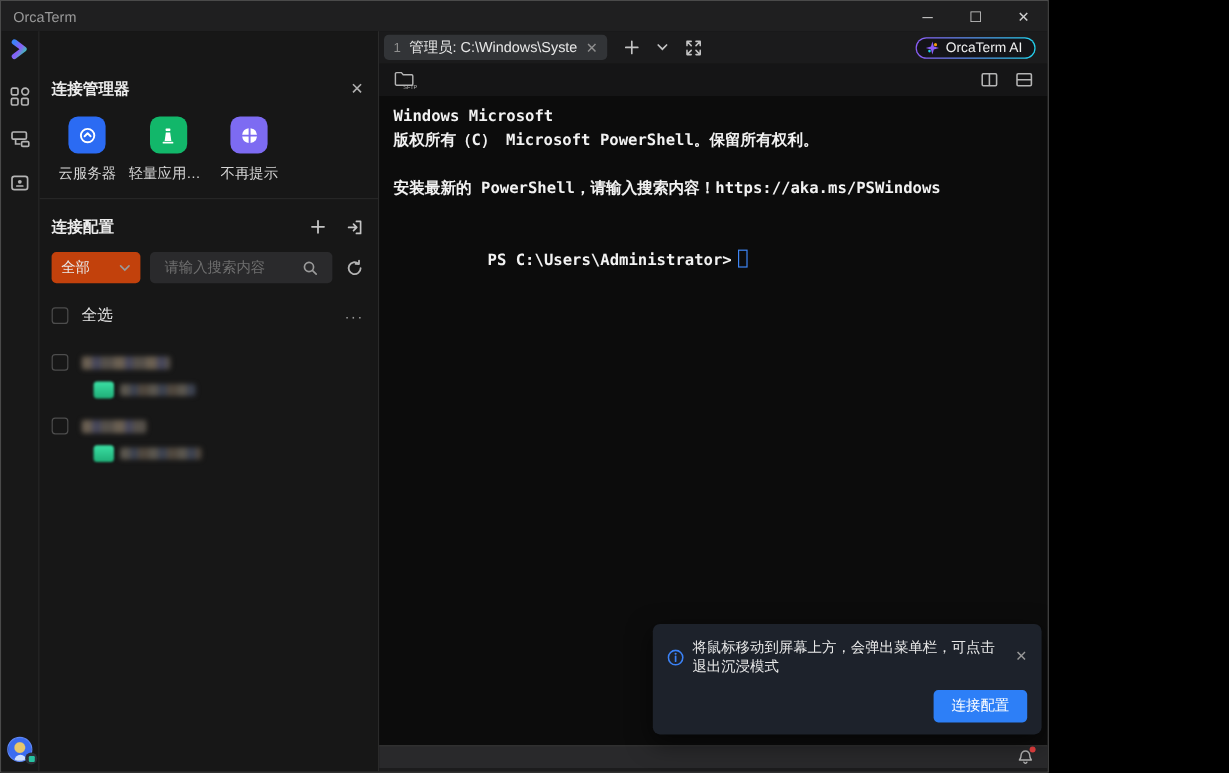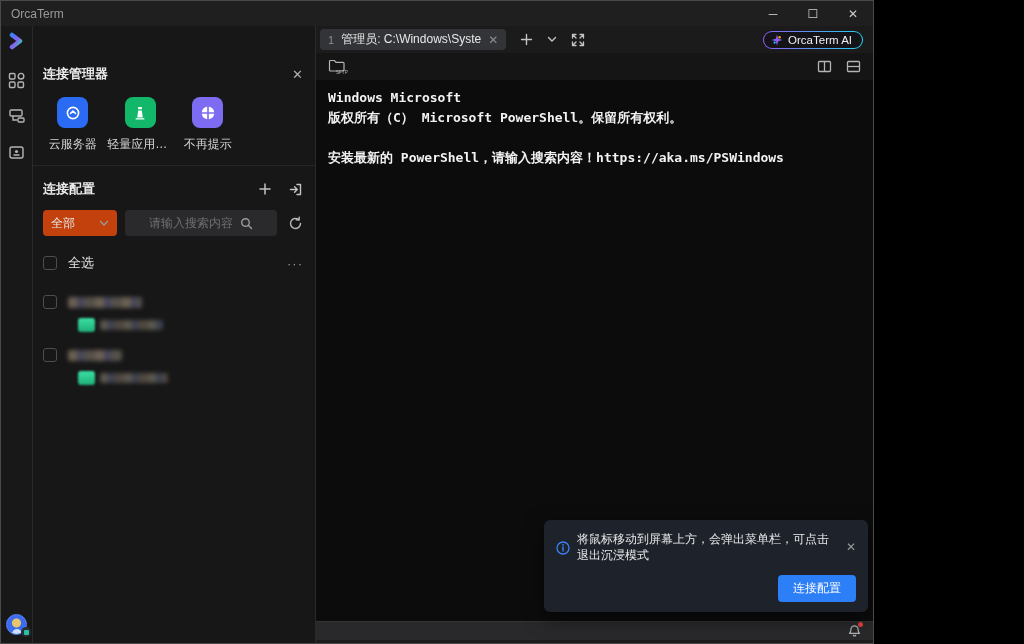--- a/index.html
+++ b/index.html
@@ -42,21 +42,21 @@
   .ic-inst   { background:#efbe3c; }
 
   .config-head { display:flex; align-items:center; padding:14px 12px 0 10px; }
   .config-title { font-size:13px; color:#ececec; font-weight:bold; flex:1; }
   .config-actions { display:flex; gap:16px; align-items:center; }
   .mini-btn { cursor:pointer; display:flex; align-items:center; justify-content:center; }
 
   .filter-row { display:flex; align-items:center; gap:8px; margin:12px 10px 0; }
   .dropdown { width:74px; height:26px; background:#c2410c; border-radius:4px; display:flex; align-items:center; padding:0 8px; cursor:pointer; }
   .dropdown-value { color:#e8e8e8; font-size:12px; flex:1; }
-  .searchbox { flex:1; height:26px; background:#2a2a2c; border-radius:4px; display:flex; align-items:center; padding:0 24px; }
+  .searchbox { flex:1; height:26px; background:#2a2a2c; border-radius:4px; display:flex; align-items:center; padding:0 12px; }
   .searchbox input { flex:1; background:transparent; border:none; outline:none; color:#e8e8e8; font-size:12px; width:10px; font-family:inherit; }
   .searchbox input::placeholder { color:#6f6f6f; }
   .refresh-btn { width:20px; height:20px; cursor:pointer; display:flex; align-items:center; justify-content:center; }
 
   .selectall-row { display:flex; align-items:center; margin:18px 12px 0 10px; }
   .checkbox { width:14px; height:14px; border:1px solid #4d4d4d; border-radius:3px; background:transparent; cursor:pointer; flex:0 0 auto; }
   .selectall-label { font-size:13px; color:#e6e6e6; margin-left:11px; flex:1; }
   .more-dots { color:#9a9a9a; font-size:13px; letter-spacing:1px; cursor:pointer; }
 
   .conn-list { margin-top:16px; }
@@ -334,20 +334,23 @@
           </svg>
         </div>
       </div>
 
       <div class="term-body">
         <div class="term-line">Windows Microsoft</div>
         <div class="term-line">版权所有（C） Microsoft PowerShell。保留所有权利。</div>
         <div class="term-line"></div>
         <div class="term-line">安装最新的 PowerShell，请输入搜索内容！https://aka.ms/PSWindows</div>
         <div class="term-line"></div>
+        <div class="term-line">
+          <span>PS C:\Users\Administrator&gt;</span><span class="cursor"></span>
+        </div>
       </div>
 
       <div class="statusbar">
         <div class="bell-wrap">
           <svg width="13" height="14" viewBox="0 0 13 14" fill="none" stroke="#b4b4b4" stroke-width="1.2" stroke-linejoin="round">
             <path d="M6.5 1.8 a3.6 3.6 0 0 1 3.6 3.6 c0 2.6 1 3.4 1.4 3.9 H1.5 c0.4 -0.5 1.4 -1.3 1.4 -3.9 a3.6 3.6 0 0 1 3.6 -3.6 Z"></path>
             <path d="M5.3 11.2 a1.3 1.3 0 0 0 2.4 0" stroke-linecap="round"></path>
           </svg>
           <span class="bell-dot"></span>
         </div>

